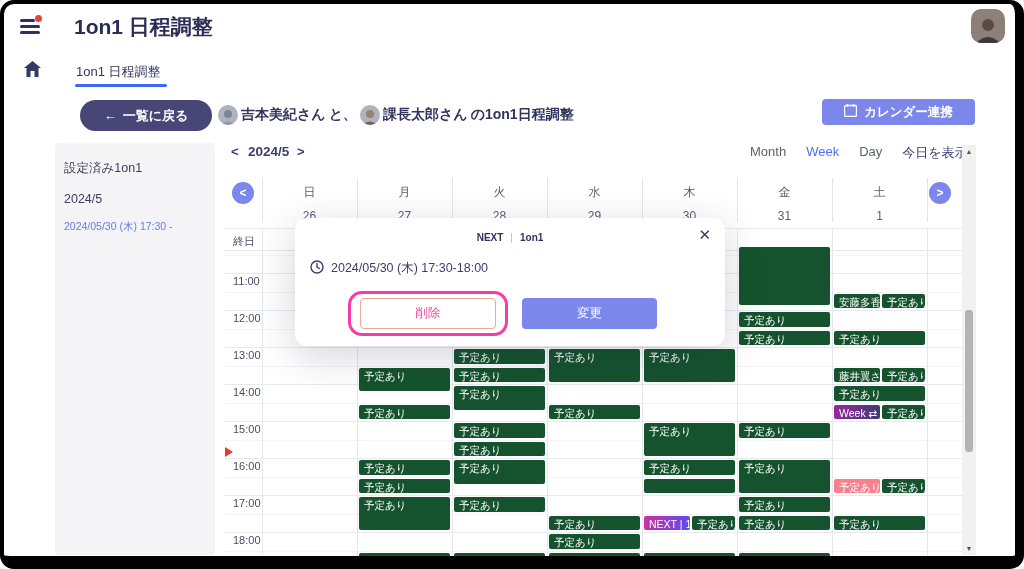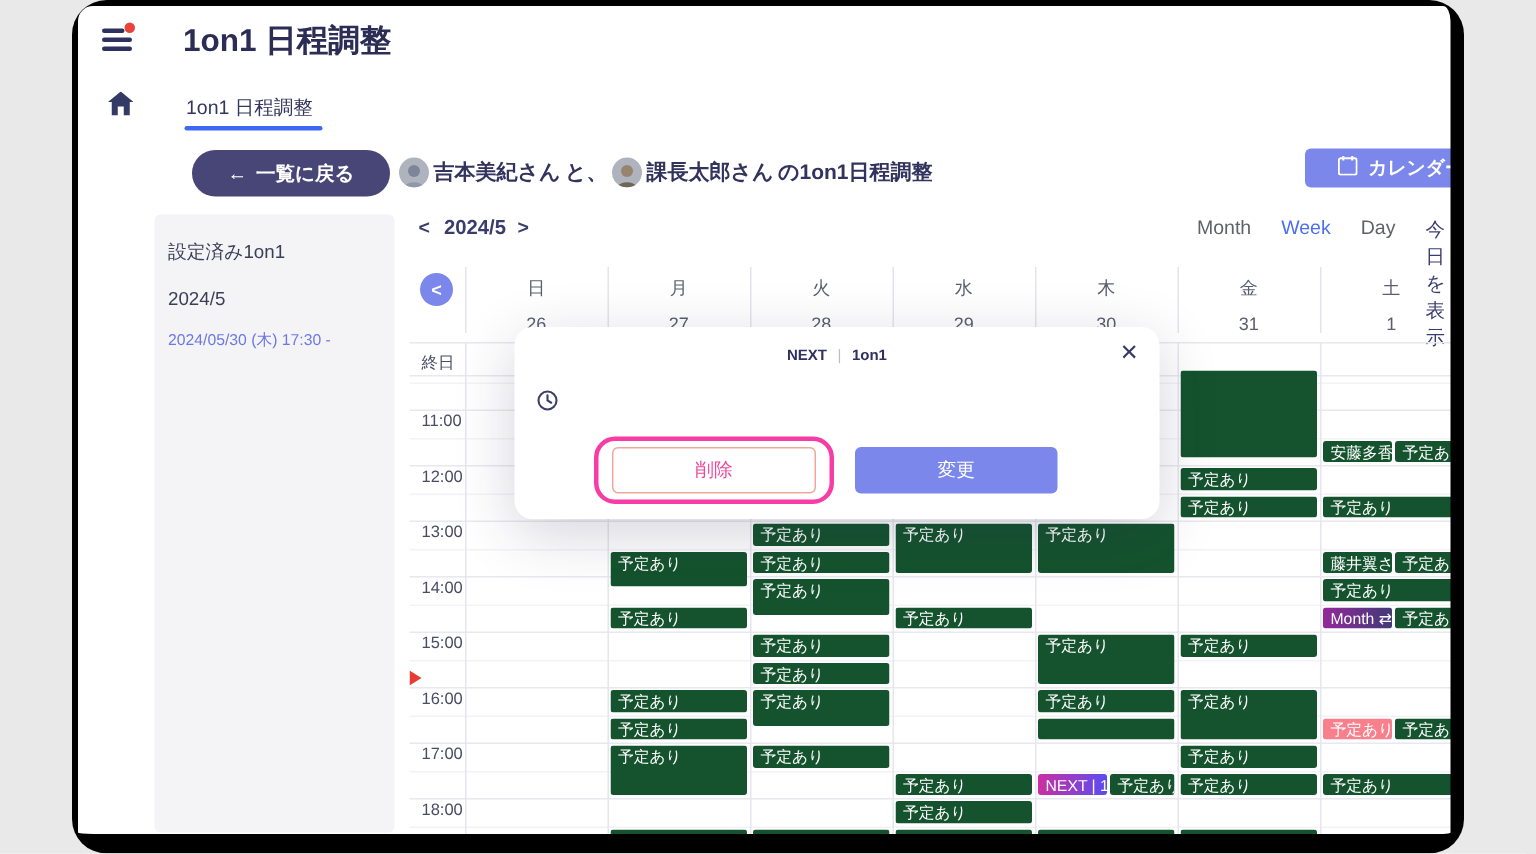--- a/index.html
+++ b/index.html
@@ -1,17 +1,17 @@
 <!DOCTYPE html>
 <html><head>
 <meta charset="utf-8">
 <style>
   html,body{margin:0;padding:0;background:#e9e9e9;}
   *{box-sizing:border-box;font-family:"Liberation Sans","DejaVu Sans",sans-serif;}
-  #app{position:relative;width:928px;height:569px;background:#fff;border-radius:23px;overflow:hidden;margin:0 auto;}
+  #app{position:relative;width:1024px;height:569px;background:#fff;border-radius:4px;overflow:hidden;margin:0 auto;}
   .frame{position:absolute;inset:0;border:4px solid #000;border-right:9px solid #000;border-bottom:13px solid #000;border-radius:14px;pointer-events:none;z-index:99;}
   .abs{position:absolute;}
 
   
   .burger{left:20px;top:16px;width:22px;height:22px;}
   .burger i{display:block;height:3px;background:#2e3060;border-radius:2px;margin-top:3px;}
   .burger i:nth-child(1){width:15px;}
   .burger .dot{position:absolute;right:0;top:-1px;width:7px;height:7px;border-radius:50%;background:#e8433c;}
   .page-title{left:74px;top:13px;font-size:21px;font-weight:bold;color:#2b2d55;}
   .avatar{width:34px;height:34px;border-radius:10px;background:#8c8078;overflow:hidden;display:flex;align-items:flex-end;justify-content:center;}
@@ -346,21 +346,21 @@
         <div class="part v-navy full">予定あり</div>
       </div>
       <div class="event" style="left: 609px; top: 142.5px; width: 91px; height: 14.5px;">
         <div class="part v-navy name">藤井翼さ</div>
         <div class="part v-navy rest">予定あり</div>
       </div>
       <div class="event" style="left: 609px; top: 161px; width: 91px; height: 14.5px;">
         <div class="part v-navy full">予定あり</div>
       </div>
       <div class="event" style="left: 609px; top: 179.5px; width: 91px; height: 14.5px;">
-        <div class="part v-done name">Month ⇄</div>
+        <div class="part v-done name">Week ⇄</div>
         <div class="part v-navy rest">予定あり</div>
       </div>
       <div class="event" style="left: 609px; top: 253.5px; width: 91px; height: 14.5px;">
         <div class="part v-pink name">予定あり</div>
         <div class="part v-navy rest">予定あり</div>
       </div>
       <div class="event" style="left: 609px; top: 290.5px; width: 91px; height: 14.5px;">
         <div class="part v-navy full">予定あり</div>
       </div>
     </div>
@@ -374,20 +374,21 @@
   <div class="abs modal">
     <div class="modal-close">✕</div>
     <div class="modal-title">
       <span>NEXT</span><span class="sep">|</span><span>1on1</span>
     </div>
     <div class="modal-dt">
       <span><svg width="14" height="14" viewBox="0 0 14 14">
             <circle cx="7" cy="7" r="6" fill="none" stroke="#3c3e6a" stroke-width="1.4"></circle>
             <path d="M7 3.5 V7 L9.5 8.5" fill="none" stroke="#3c3e6a" stroke-width="1.4" stroke-linecap="round"></path>
           </svg></span>
+      <span>2024/05/30 (木) 17:30-18:00</span>
     </div>
     <div class="del-ring"></div>
     <button class="del-btn">削除</button>
     <button class="chg-btn">変更</button>
   </div>
 
   <div class="frame"></div>
 </div>
 
 </body></html>

